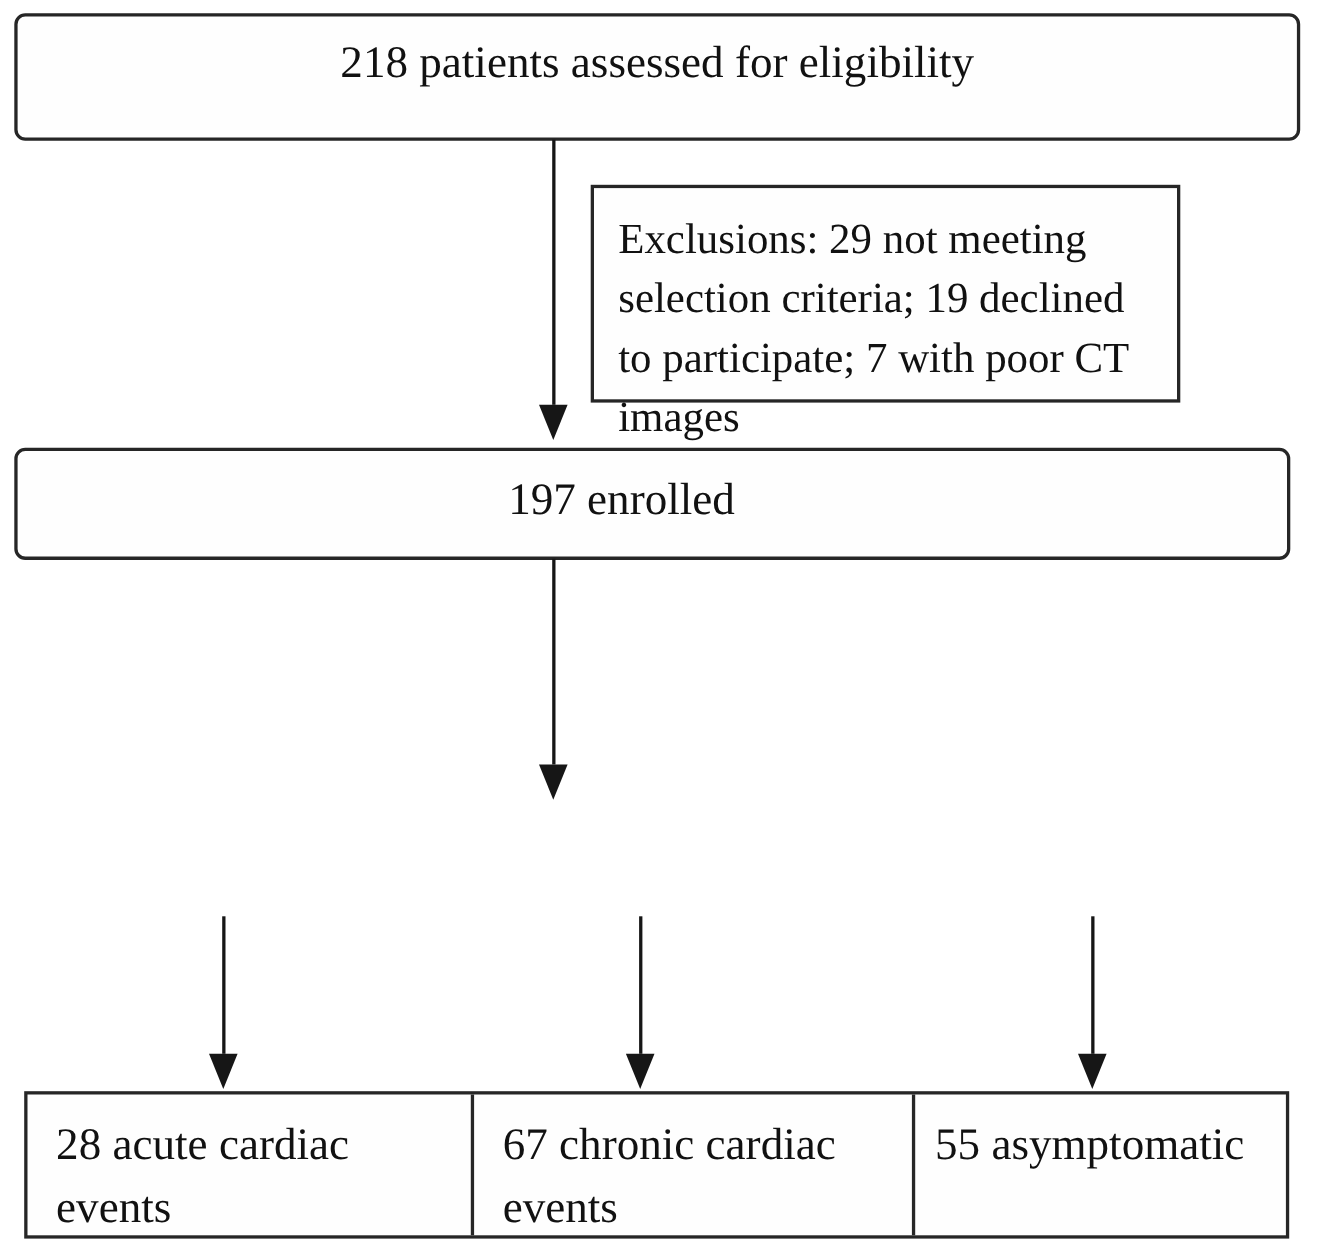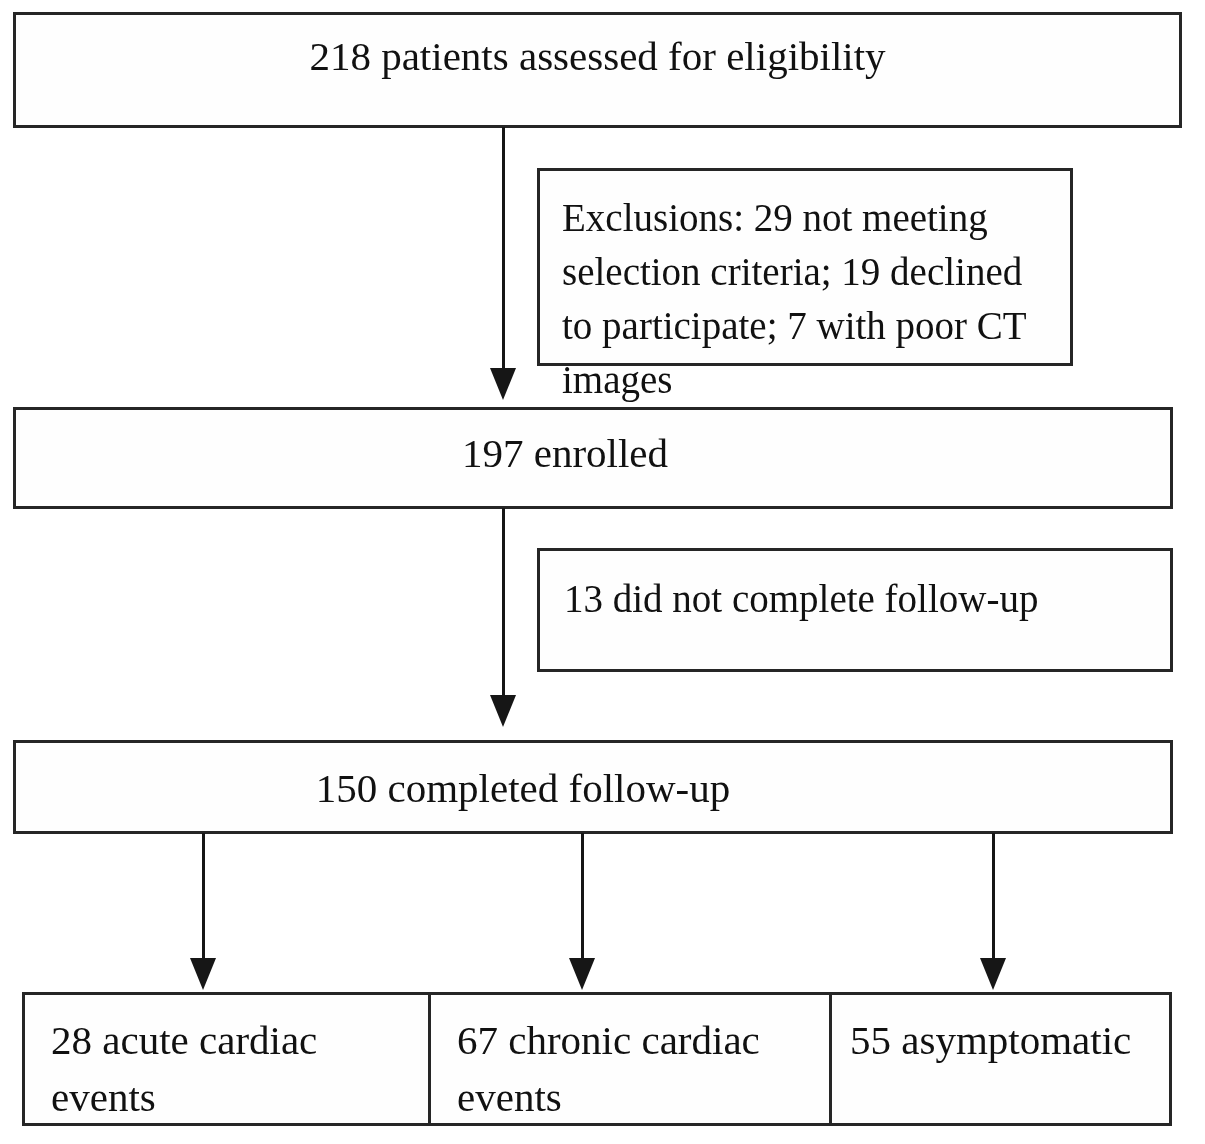--- a/index.html
+++ b/index.html
@@ -11,21 +11,21 @@
     font-family: "Liberation Serif", "DejaVu Serif", serif;
     color: #111111;
     overflow: hidden;
   }
   .box {
     position: absolute;
     box-sizing: border-box;
     background: #fefefe;
     border: 3px solid #262626;
   }
-  .center-text { text-align: center; }
+  .center-text { text-align: center; border-radius: 10px; }
   .box-eligibility {
     left: 13px; top: 12px; width: 1169px; height: 116px;
     font-size: 41px; padding-top: 17px;
   }
   .box-exclusions {
     left: 537px; top: 168px; width: 536px; height: 198px;
     font-size: 39px; line-height: 54px;
     padding: 20px 28px 0 22px;
   }
   .box-enrolled {
@@ -98,27 +98,21 @@
     <span>Exclusions: 29 not meeting selection criteria; 19 declined to participate; 7 with poor CT images</span>
   </div>
 
   <div class="box box-enrolled center-text">
     <span>197 enrolled</span>
   </div>
 
   <div class="arrow-line al-2"></div>
   <div class="arrow-head ah-2"></div>
 
-  <div class="box box-no-followup">
-    <span>13 did not complete follow-up</span>
-  </div>
 
-  <div class="box box-completed center-text">
-    <span>150 completed follow-up</span>
-  </div>
 
   <div class="arrow-line al-b1"></div>
   <div class="arrow-head ah-b1"></div>
   <div class="arrow-line al-b2"></div>
   <div class="arrow-head ah-b2"></div>
   <div class="arrow-line al-b3"></div>
   <div class="arrow-head ah-b3"></div>
 
   <div class="branch-row">
     <div class="branch-cell cell-acute">

